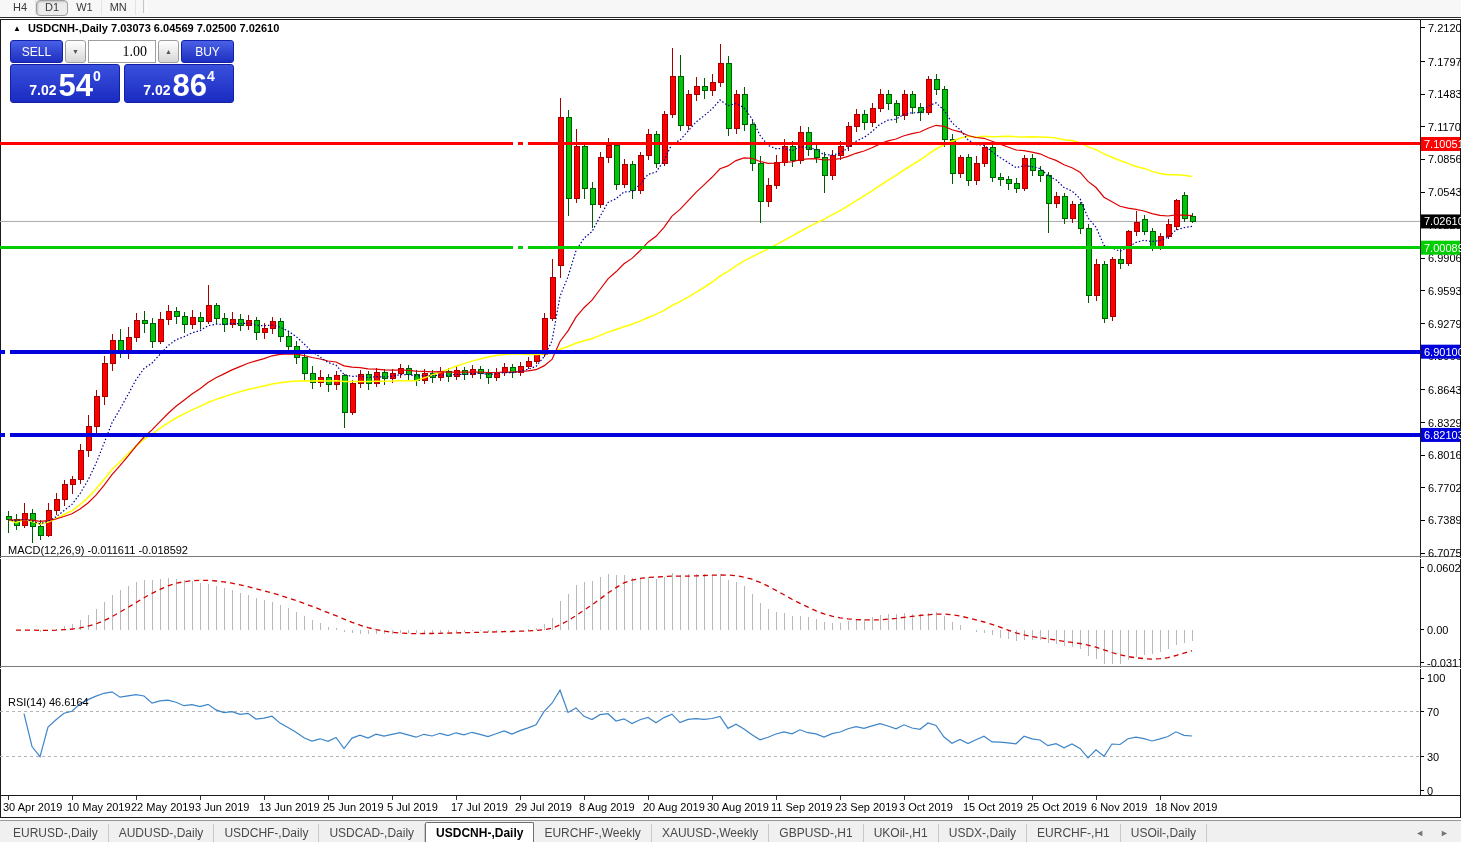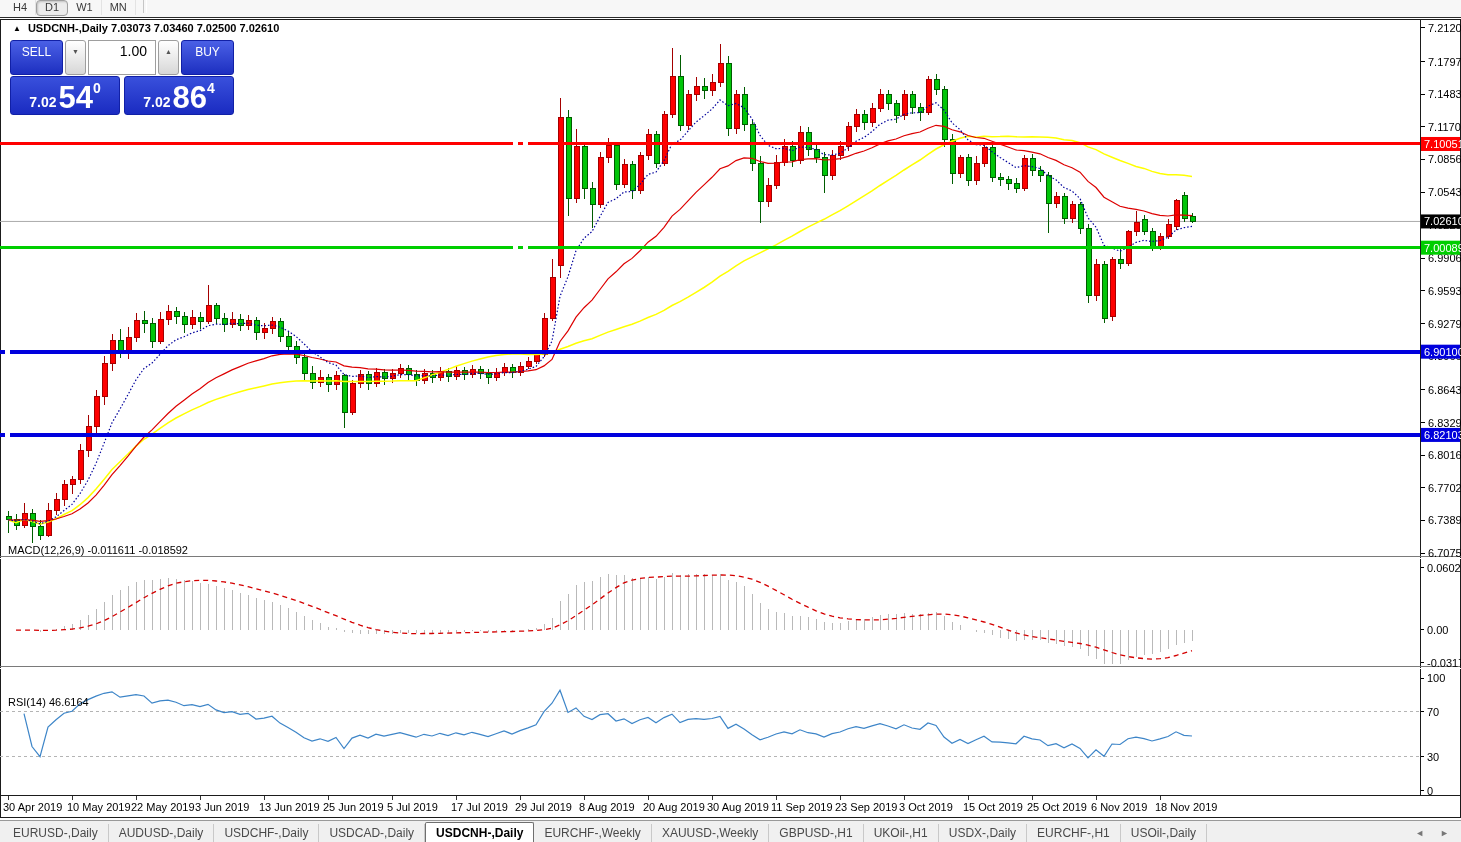--- a/index.html
+++ b/index.html
@@ -14,27 +14,27 @@
                 box-shadow:inset 1px 1px 2px rgba(0,0,0,.18);height:14px;line-height:13px;}
   .tb-sep{width:2px;height:13px;border-left:1px solid #c6c6c6;border-right:1px solid #fff;margin-left:7px;}
   
   #chartsvg{position:absolute;left:0;top:0;z-index:1;}
   
   #title-row{position:absolute;left:13px;top:22px;z-index:10;display:flex;align-items:center;
              font-size:11px;font-weight:700;color:#000;}
   #collapse{font-size:8px;margin-right:7px;cursor:pointer;}
   
   #trade{position:absolute;left:10px;top:40px;width:224px;z-index:10;}
-  .trade-row{display:flex;height:35px;gap:2px;}
+  .trade-row{display:flex;height:23px;gap:2px;}
   .obtn{width:53px;background:linear-gradient(#4a60e6,#1d2fc0);color:#fff;font-size:12px;
         text-align:center;line-height:22px;border:1px solid #1120a6;border-radius:3px;box-sizing:border-box;cursor:pointer;}
   .spin{width:21px;background:linear-gradient(#ffffff,#d7d7d7);border:1px solid #9e9e9e;border-radius:3px;
         color:#555;font-size:7px;text-align:center;line-height:21px;box-sizing:border-box;cursor:pointer;}
   .vol{flex:1;border:1px solid #9e9e9e;background:#fff;font-size:14px;color:#000;text-align:right;
-       padding:0 8px 0 0;line-height:21px;box-sizing:border-box;font-family:Liberation Sans, sans-serif;}
+       padding:0 8px 0 0;line-height:21px;box-sizing:border-box;font-family:Liberation Serif, serif;}
   .price-row{display:flex;gap:4px;margin-top:1px;}
   .pricebox{flex:1;height:39px;background:linear-gradient(#3950dc,#1a2bc1);border:1px solid #1120a6;
             border-radius:3px;color:#fff;display:flex;align-items:flex-end;justify-content:center;
             padding-bottom:3px;box-sizing:border-box;cursor:pointer;}
   .p-small{font-size:14px;font-weight:700;margin-right:2px;line-height:18px;}
   .p-big{font-size:31px;font-weight:700;line-height:27px;}
   .p-sup{font-size:14px;font-weight:700;align-self:flex-start;margin-top:3px;}
   
   .ind-label{position:absolute;left:8px;z-index:10;font-size:11px;color:#000;}
   #macd-label{top:544px;}
@@ -645,21 +645,21 @@
 <div id="toolbar">
     <div class="tfbtn">H4</div>
     <div class="tfbtn active">D1</div>
     <div class="tfbtn">W1</div>
     <div class="tfbtn">MN</div>
     <div class="tb-sep"></div>
   </div>
 
 <div id="title-row">
   <span id="collapse">▲</span>
-  <span>USDCNH-,Daily  7.03073 7.03460 7.02500 7.02610</span>
+  <span>USDCNH-,Daily  7.03073 6.04569 7.02500 7.02610</span>
 </div>
 
 <div id="trade">
   <div class="trade-row">
     <div class="obtn">SELL</div>
     <div class="spin">▼</div>
     <div class="vol">1.00</div>
     <div class="spin">▲</div>
     <div class="obtn">BUY</div>
   </div>

